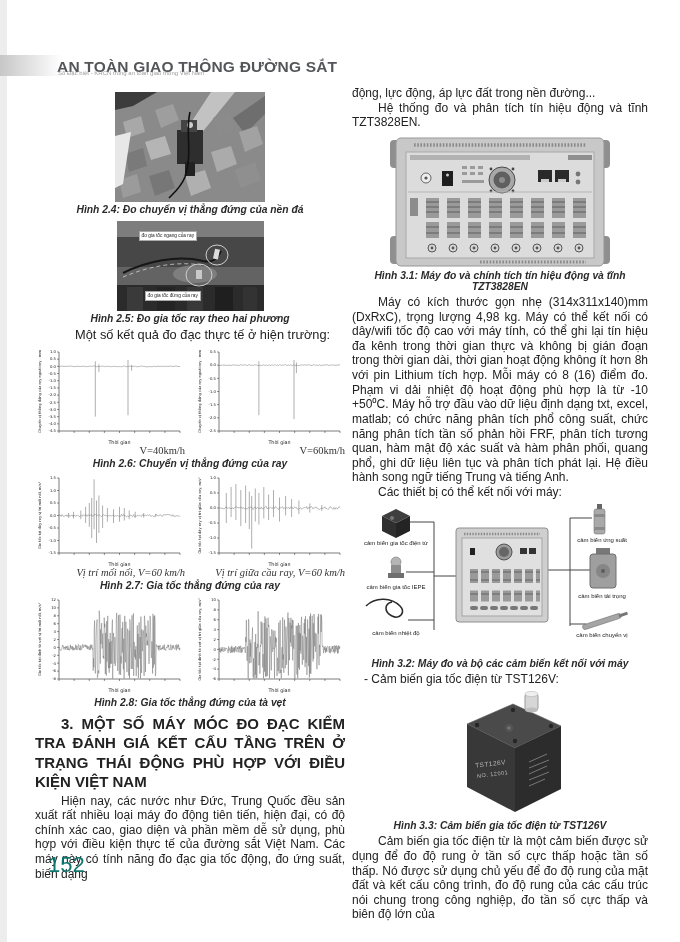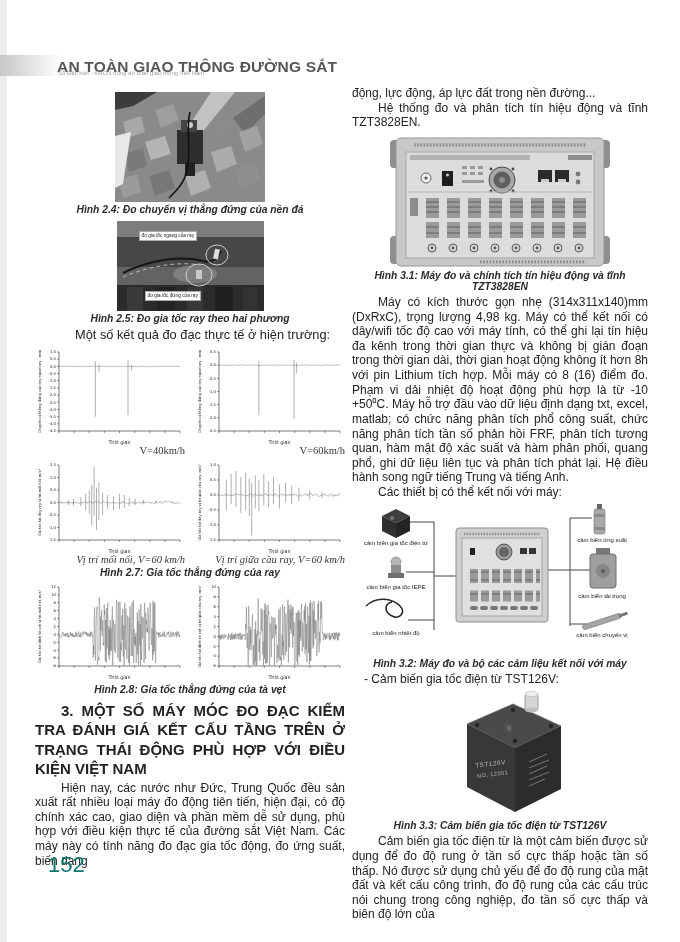--- a/index.html
+++ b/index.html
@@ -190,20 +190,21 @@
                 <text x="6" y="44.5" font-size="3.6" text-anchor="middle" fill="#222" transform="rotate(-90 6 44.5)">Chuyển vị thẳng đứng của ray ngoài ray - mm</text>
                 <path d="M24 18.166666666666664 L25.0 18.4 L26.0 18.5 L27.0 17.9 L28.0 18.3 L29.0 17.7 L30.1 18.3 L31.1 18.4 L32.1 18.1 L33.1 18.6 L34.1 17.9 L35.1 18.5 L36.1 18.4 L37.1 18.3 L38.1 17.7 L39.1 18.1 L40.1 18.0 L41.1 18.6 L42.1 17.9 L43.2 18.4 L44.2 18.4 L45.2 17.9 L46.2 17.7 L47.2 18.5 L48.2 17.9 L49.2 17.9 L50.2 17.8 L51.2 18.1 L52.2 18.7 L53.2 17.9 L54.3 17.7 L55.3 18.5 L56.3 18.0 L57.3 18.1 L58.3 18.7 L59.3 17.9 L60.3 18.0 L61.3 17.9 L62.3 18.6 L63.3 18.4 L64.3 18.6 L65.3 18.2 L66.3 18.5 L67.4 18.3 L68.4 17.8 L69.4 18.3 L70.4 18.2 L71.4 18.0 L72.4 18.5 L73.4 18.3 L74.4 17.6 L75.4 18.6 L76.4 18.0 L77.4 18.0 L78.5 18.6 L79.5 17.9 L80.5 17.8 L81.5 18.5 L82.5 17.9 L83.5 18.7 L84.5 17.7 L85.5 18.0 L86.5 18.4 L87.5 18.0 L88.5 18.3 L89.5 17.7 L90.5 17.7 L91.6 18.4 L92.6 18.2 L93.6 17.9 L94.6 18.6 L95.6 17.7 L96.6 18.4 L97.6 18.6 L98.6 17.9 L99.6 18.2 L100.6 18.5 L101.6 18.5 L102.7 18.2 L103.7 18.6 L104.7 18.4 L105.7 18.2 L106.7 17.8 L107.7 17.9 L108.7 18.2 L109.7 17.8 L110.7 17.9 L111.7 18.4 L112.7 17.8 L113.7 17.7 L114.8 18.0 L115.8 18.5 L116.8 18.3 L117.8 18.1 L118.8 17.7 L119.8 17.9 L120.8 18.6 L121.8 18.0 L122.8 18.4 L123.8 18.4 L124.8 17.7 L125.8 18.5 L126.8 18.6 L127.9 18.3 L128.9 17.8 L129.9 18.0 L130.9 18.1 L131.9 17.7 L132.9 18.1 L133.9 18.6 L134.9 18.0 L135.9 18.4 L136.9 17.7 L137.9 18.5 L138.9 17.7 L140.0 18.2 L141.0 18.5 L142.0 17.9 L143.0 18.3 L144.0 17.7 L145.0 18.0" stroke="#777" stroke-width="0.5" fill="none"></path>
                 <line x1="63.9" y1="14.2" x2="63.9" y2="68.2" stroke="#777" stroke-width="0.6"></line>
                 <line x1="99.0" y1="12.9" x2="99.0" y2="72.1" stroke="#777" stroke-width="0.6"></line>
                 <line x1="101.4" y1="15.5" x2="101.4" y2="26.1" stroke="#777" stroke-width="0.6"></line>
               </svg>
             </div>
           <div class="serif-label">V=60km/h</div>
         </div>
       </div>
+      <figcaption class="cap">Hình 2.6: Chuyển vị thẳng đứng của ray</figcaption>
     </figure>
 
     <figure class="fig">
       <div class="chart-row">
         <div class="chart-box">
           <div>
               <svg width="150" height="96" viewBox="0 0 150 96" style="font-family: &quot;DejaVu Sans&quot;, sans-serif;">
                 <line x1="24" y1="5" x2="24" y2="80" stroke="#444" stroke-width="0.7"></line>
                 <line x1="24" y1="80" x2="145" y2="80" stroke="#444" stroke-width="0.7"></line>
                 <line x1="22" y1="5" x2="24" y2="5" stroke="#444" stroke-width="0.6"></line>
@@ -533,21 +534,21 @@
             <rect x="268" y="116" width="9" height="3" fill="#777777"></rect>
           </g>
         </svg>
         <span class="dlabel l" style="top:36px;">cảm biến gia tốc điện từ</span>
         <span class="dlabel l" style="top:80px;">cảm biến gia tốc IEPE</span>
         <span class="dlabel l" style="top:126px;">cảm biến nhiệt độ</span>
         <span class="dlabel r" style="top:33px;">cảm biến ứng suất</span>
         <span class="dlabel r" style="top:89px;">cảm biến tải trọng</span>
         <span class="dlabel r" style="top:128px;">cảm biến chuyển vị</span>
       </div>
-      <figcaption class="cap">Hình 3.2: Máy đo và bộ các cảm liệu kết nối với máy</figcaption>
+      <figcaption class="cap">Hình 3.2: Máy đo và bộ các cảm biến kết nối với máy</figcaption>
     </figure>
 
     <p style="text-indent:12px;">- Cảm biến gia tốc điện từ TST126V:</p>
 
     <figure class="fig">
       <div class="fig33-wrap">
         <svg width="150" height="130" viewBox="0 0 150 130">
           <polygon points="42,36 88,16 136,38 90,60" fill="#4a4a4a" stroke="#5e5e5e" stroke-width="0.6"></polygon>
           <polygon points="42,36 90,60 90,124 42,99" fill="#383838"></polygon>
           <polygon points="90,60 136,38 136,101 90,124" fill="#2c2c2c"></polygon>

